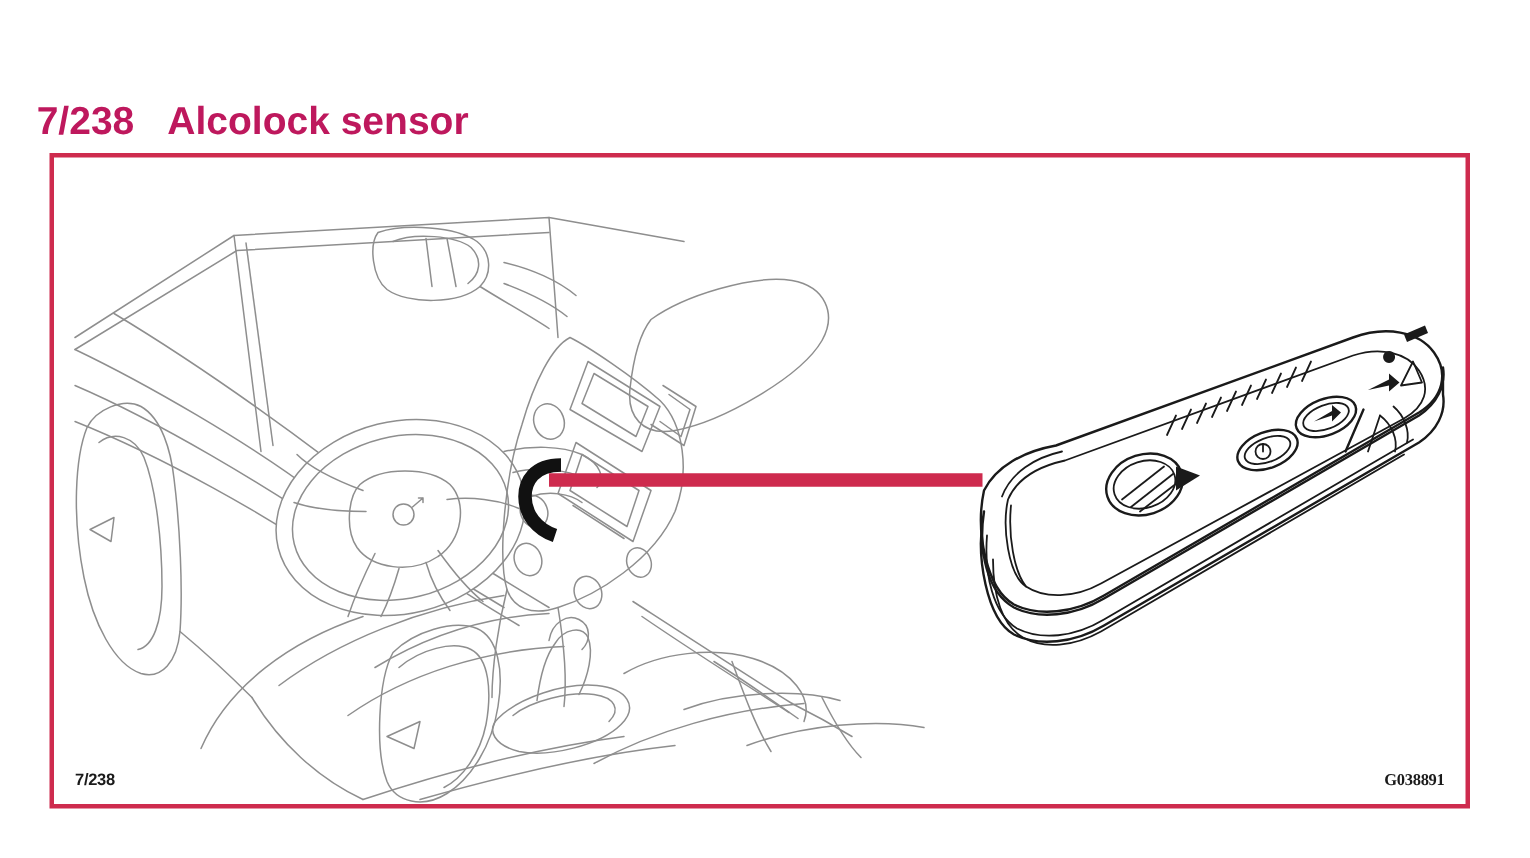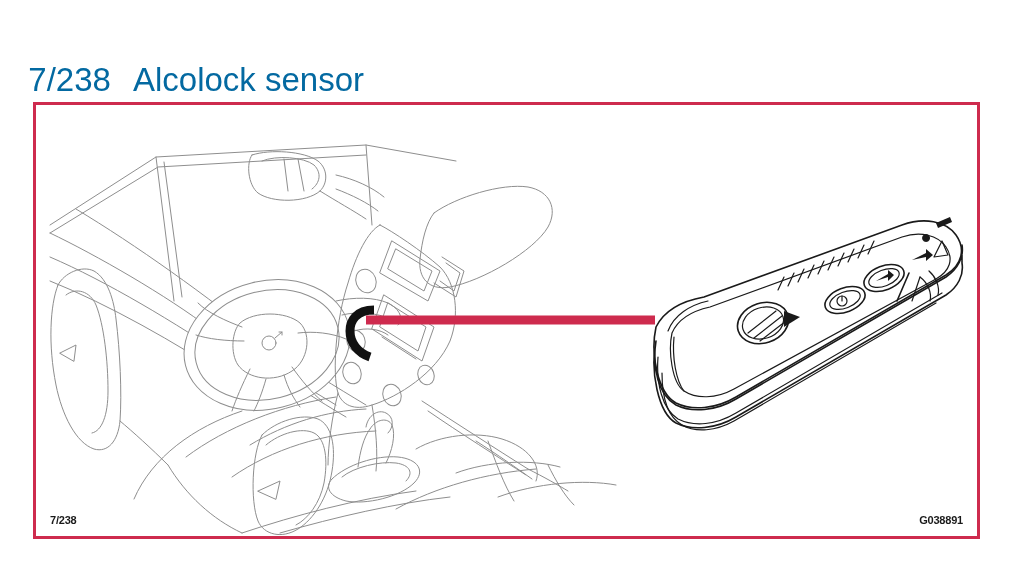--- a/index.html
+++ b/index.html
@@ -14,23 +14,23 @@
     position: relative;
     overflow: hidden;
     font-family: "Liberation Sans", sans-serif;
   }
 
   
   #page-title {
     position: absolute;
     left: 10px;
     top: 20px;
-    font-size: 33px;
-    font-weight: normal;
-    color: #0369a1;
+    font-size: 26px;
+    font-weight: bold;
+    color: #be185d;
     letter-spacing: 0px;
     white-space: pre;
     line-height: 40px;
   }
   #page-title .title-num { margin-right: 22px; }
 
   
   #figure-frame {
     position: absolute;
     left: 33px;
@@ -46,21 +46,21 @@
   .fig-caption {
     position: absolute;
     bottom: 10px;
     font-size: 11px;
     font-weight: bold;
     color: #1a1a1a;
     letter-spacing: -0.2px;
     white-space: nowrap;
   }
   #caption-left  { left: 14px; }
-  #caption-right { right: 14px; }
+  #caption-right { right: 14px; font-family: Liberation Serif, serif; }
 
   
   #artwork {
     position: absolute;
     left: 0;
     top: 0;
     width: 100%;
     height: 100%;
     display: block;
   }

